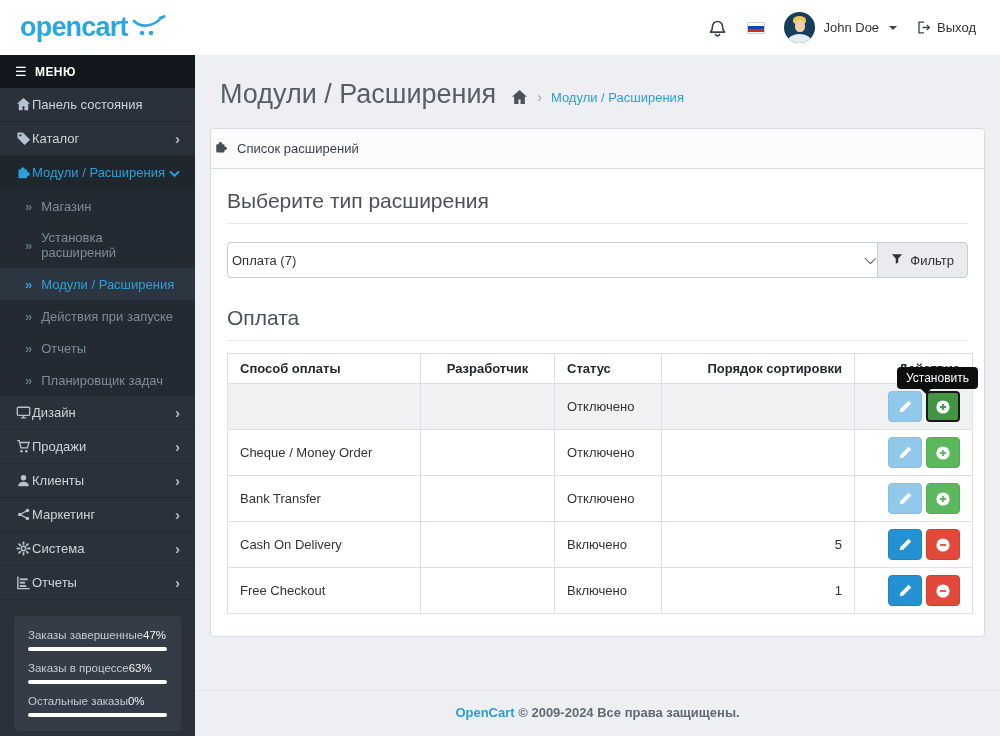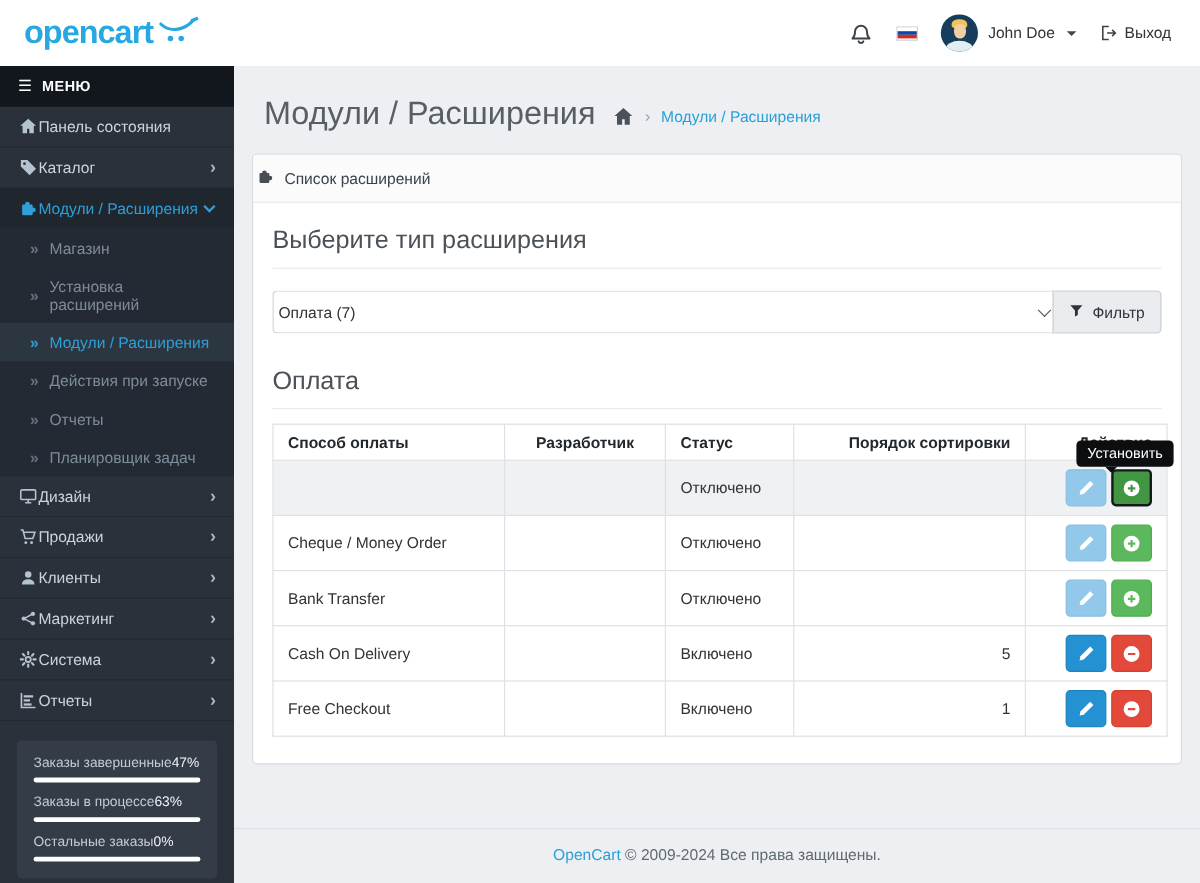--- a/index.html
+++ b/index.html
@@ -101,21 +101,21 @@
   .btn-plus-dark { background:#419641; border:2px solid #16191c; color:#419641; }
   .btn-minus { background:#e2493b; border-color:#d43f30; color:#e2493b; }
   .redacted { width:118px; height:12px; border-radius:2px; filter:blur(2.2px); opacity:.5;
     background:repeating-linear-gradient(90deg,#868c92 0 5px,transparent 5px 9px,#a8adb2 9px 14px,transparent 14px 21px,#777d83 21px 24px,transparent 24px 31px); }
   .tooltip { position:absolute; right:-6px; bottom:40px; background:#0c0e10; color:#fff;
     font-size:12px; padding:4px 9px; border-radius:4px; white-space:nowrap; z-index:6; }
   .tooltip::after { content:""; position:absolute; top:100%; left:24px;
     border:5px solid transparent; border-top-color:#0c0e10; }
 
   .footer { margin-top:auto; border-top:1px solid #dfe2e6; text-align:center;
-    padding:14px 0 16px; font-size:13px; color:#5f6a73; }
+    padding:14px 0 16px; font-size:13px; color:#5f6a73;font-weight:bold; }
   .footer a { color:#2a9fd6; }
 </style>
 </head>
 <body>
 
 <div class="topbar">
   <div class="logo">
     <span class="logo-text">opencart</span>
     <span>
       <svg width="34" height="22" viewBox="0 0 34 22">

